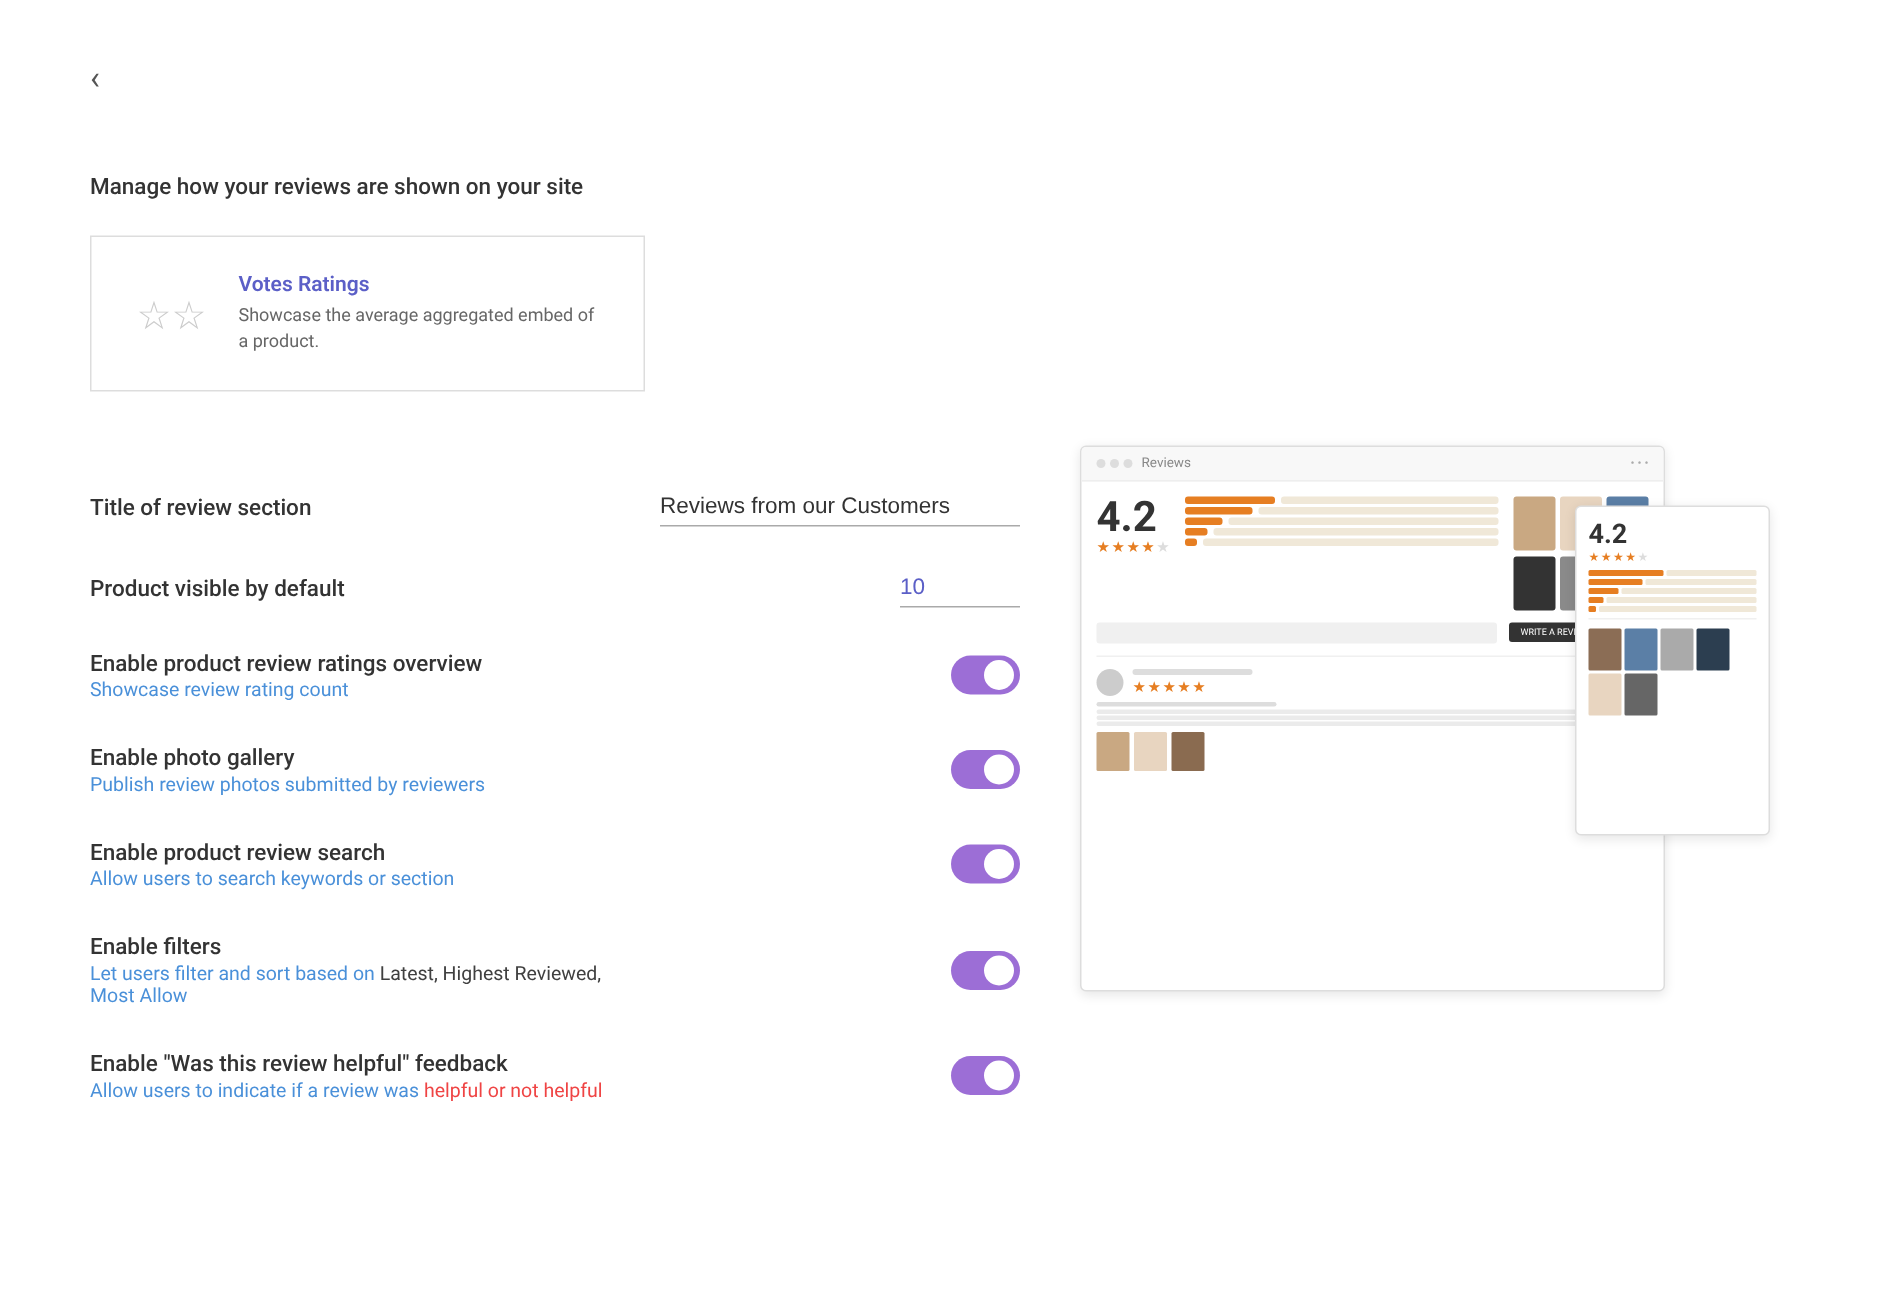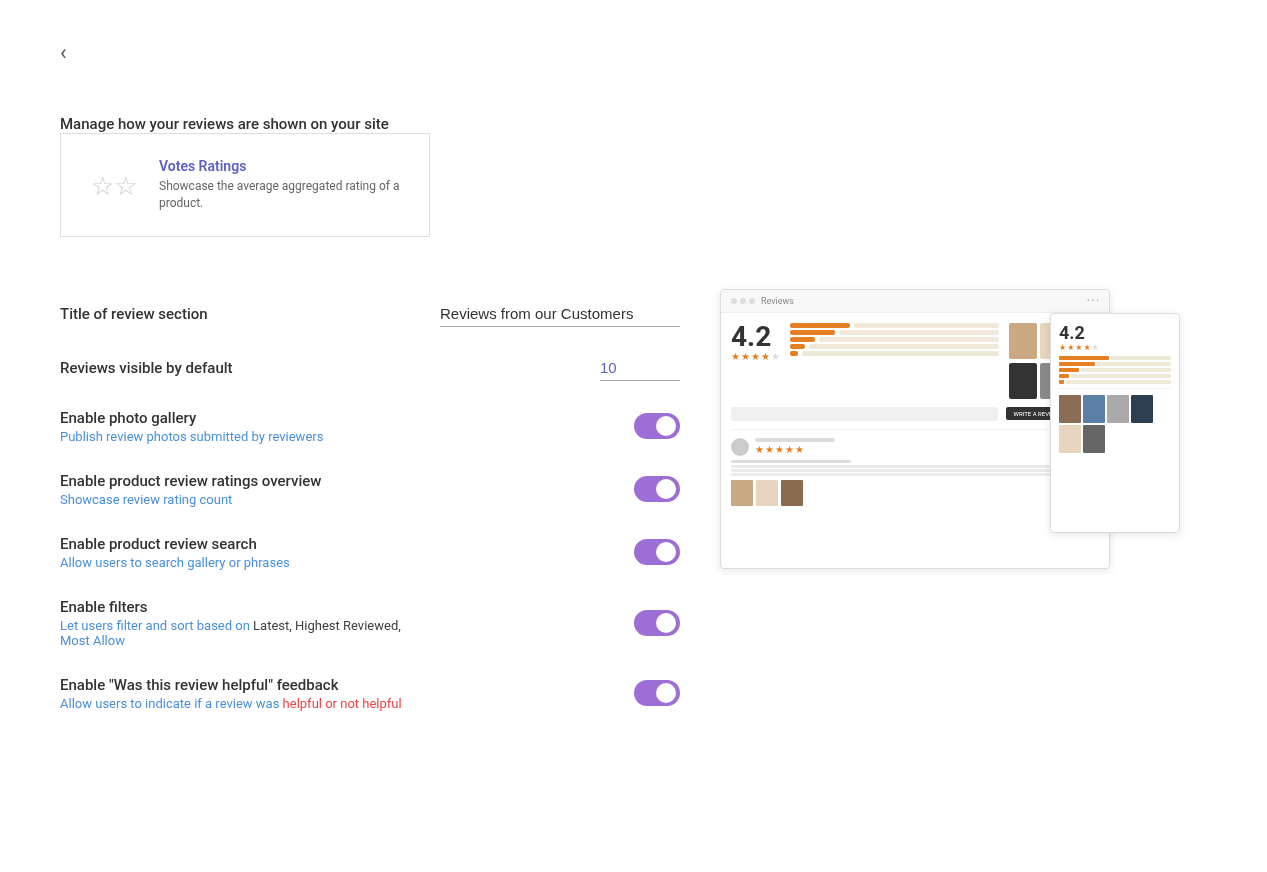--- a/index.html
+++ b/index.html
@@ -28,21 +28,21 @@
       margin-bottom: 8px;
     }
     .page-subtitle {
       font-size: 14px;
       color: #4a90d9;
     }
     .section-label {
       font-size: 15px;
       font-weight: 500;
       color: #333;
-      margin-bottom: 0;
+      margin-bottom: 24px;
     }
     .embed-cards {
       display: flex;
       gap: 0;
       margin-bottom: 36px;
     }
     .embed-card {
       display: flex;
       align-items: center;
       gap: 20px;
@@ -165,23 +165,23 @@
       position: relative;
     }
     .preview-container {
       position: relative;
       width: 460px;
       height: 310px;
     }
     .preview-main {
       position: absolute;
       left: 0;
-      top: 16px;
+      top: 0;
       width: 390px;
-      height: 280px;
+      height: 364px;
       background: #fff;
       border: 1px solid #ddd;
       border-radius: 4px;
       overflow: hidden;
       box-shadow: 0 2px 8px rgba(0,0,0,0.1);
     }
     .preview-secondary {
       position: absolute;
       right: 0;
       top: 40px;
@@ -329,74 +329,74 @@
 <div class="embed-cards">
   <div class="embed-card unselected">
     <div class="card-icon">
 
       <svg width="50" height="40" viewBox="0 0 50 40" fill="none">
         <text x="2" y="30" font-size="26" fill="#ccc">☆☆</text>
       </svg>
     </div>
     <div class="card-text">
       <h3>Votes Ratings</h3>
-      <p class="dark">Showcase the average aggregated rating of a product.</p>
+      <p class="dark">Showcase the average aggregated embed of a product.</p>
     </div>
   </div>
 </div>
 
 <div class="content-row">
 
   <div class="settings-panel">
 
     <div class="setting-row">
       <div class="setting-row-inline">
         <span class="setting-label">Title of review section</span>
         <input type="text" class="input-underline" value="Reviews from our Customers" style="">
       </div>
     </div>
 
     <div class="setting-row">
       <div class="setting-row-inline">
-        <span class="setting-label">Reviews visible by default</span>
+        <span class="setting-label">Product visible by default</span>
         <input type="text" class="number-input" value="10" style="">
       </div>
     </div>
 
     <div class="setting-row">
       <div class="setting-row-inline">
         <div>
-          <div class="setting-label">Enable photo gallery</div>
-          <div class="setting-sublabel">Publish review photos submitted by reviewers</div>
+          <div class="setting-label">Enable product review ratings overview</div>
+          <div class="setting-sublabel">Showcase review <span style="color:#4a90d9">rating count</span></div>
         </div>
         <label class="toggle">
           <input type="checkbox" checked="" style="">
           <span class="slider"></span>
         </label>
       </div>
     </div>
 
     <div class="setting-row">
       <div class="setting-row-inline">
         <div>
-          <div class="setting-label">Enable product review ratings overview</div>
-          <div class="setting-sublabel">Showcase review <span style="color:#4a90d9">rating count</span></div>
+          <div class="setting-label">Enable photo gallery</div>
+          <div class="setting-sublabel">Publish review photos submitted by reviewers</div>
         </div>
         <label class="toggle">
           <input type="checkbox" checked="" style="">
           <span class="slider"></span>
         </label>
       </div>
     </div>
 
     <div class="setting-row">
       <div class="setting-row-inline">
         <div>
           <div class="setting-label">Enable product review search</div>
-          <div class="setting-sublabel">Allow users to search <span style="color:#4a90d9">gallery or phrases</span></div>
+          <div class="setting-sublabel">Allow users to search <span style="color:#4a90d9">keywords or section</span></div>
         </div>
         <label class="toggle">
           <input type="checkbox" checked="" style="">
           <span class="slider"></span>
         </label>
       </div>
     </div>
 
     <div class="setting-row">
       <div class="setting-row-inline">

